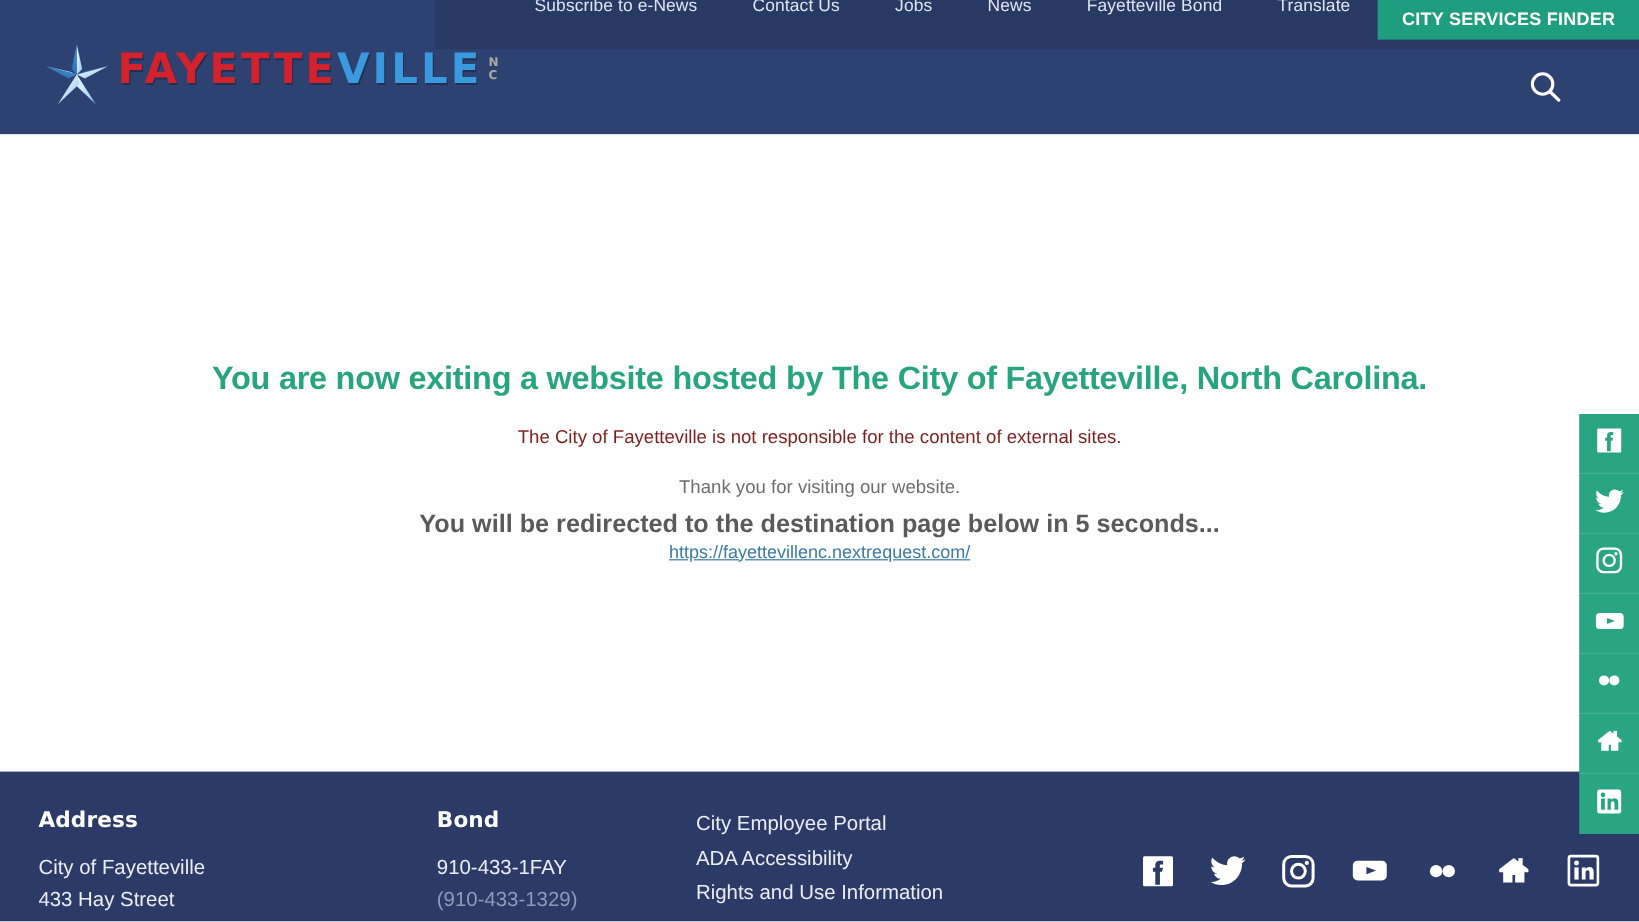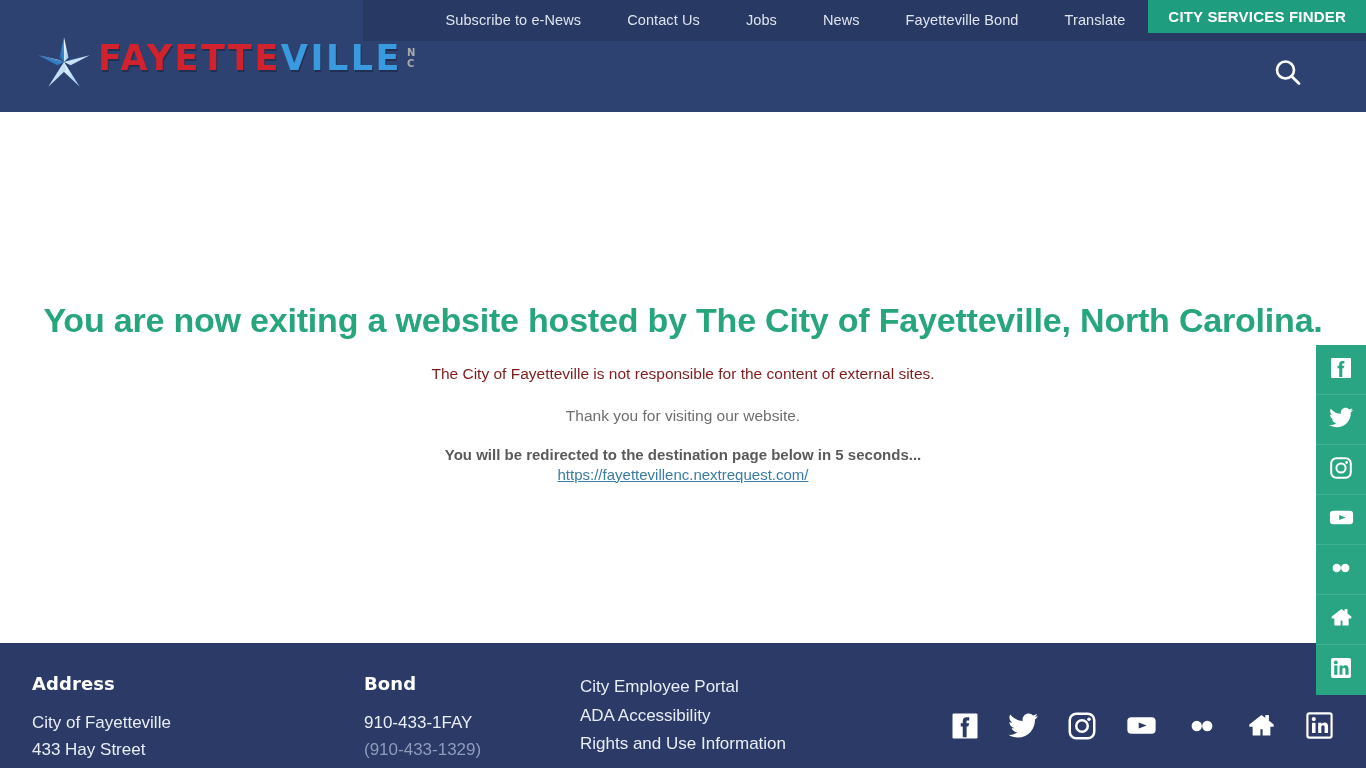--- a/index.html
+++ b/index.html
@@ -28,21 +28,21 @@
     width: 1003px;
     height: 41px;
     background: #283a63;
     display: flex;
     align-items: stretch;
     justify-content: flex-end;
   }
 
   .topbar-links {
     display: flex;
-    align-items: flex-start;
+    align-items: flex-end;
     height: 26px;
   }
 
   .topbar-link {
     color: #dfe4ef;
     font-size: 14.5px;
     line-height: 41px;
     text-decoration: none;
     padding: 0 23px;
     white-space: nowrap;
@@ -128,43 +128,43 @@
   .exit-block {
     position: absolute;
     top: 186px;
     left: 0;
     width: 1366px;
     text-align: center;
   }
 
   .exit-title {
     color: #27a57c;
-    font-size: 34px;
+    font-size: 27px;
     font-weight: bold;
     letter-spacing: -0.2px;
     line-height: 1.3;
   }
 
   .exit-sub {
     color: #7f1d1d;
     font-size: 15.5px;
     margin-top: 20px;
     line-height: 1.5;
   }
   .exit-sub2 {
     color: #6e6e6e;
     font-size: 15.5px;
     margin-top: 19px;
     line-height: 1.5;
   }
   .exit-redirect {
     color: #5a5a5a;
-    font-size: 15px;
-    font-weight: bold;
-    margin-top: 18px;
+    font-size: 21px;
+    font-weight: bold;
+    margin-top: 6px;
   }
   .exit-url {
     display: inline-block;
     margin-top: 3px;
     font-size: 15px;
     color: #3a7ca5;
     text-decoration: underline;
     cursor: pointer;
   }
 

